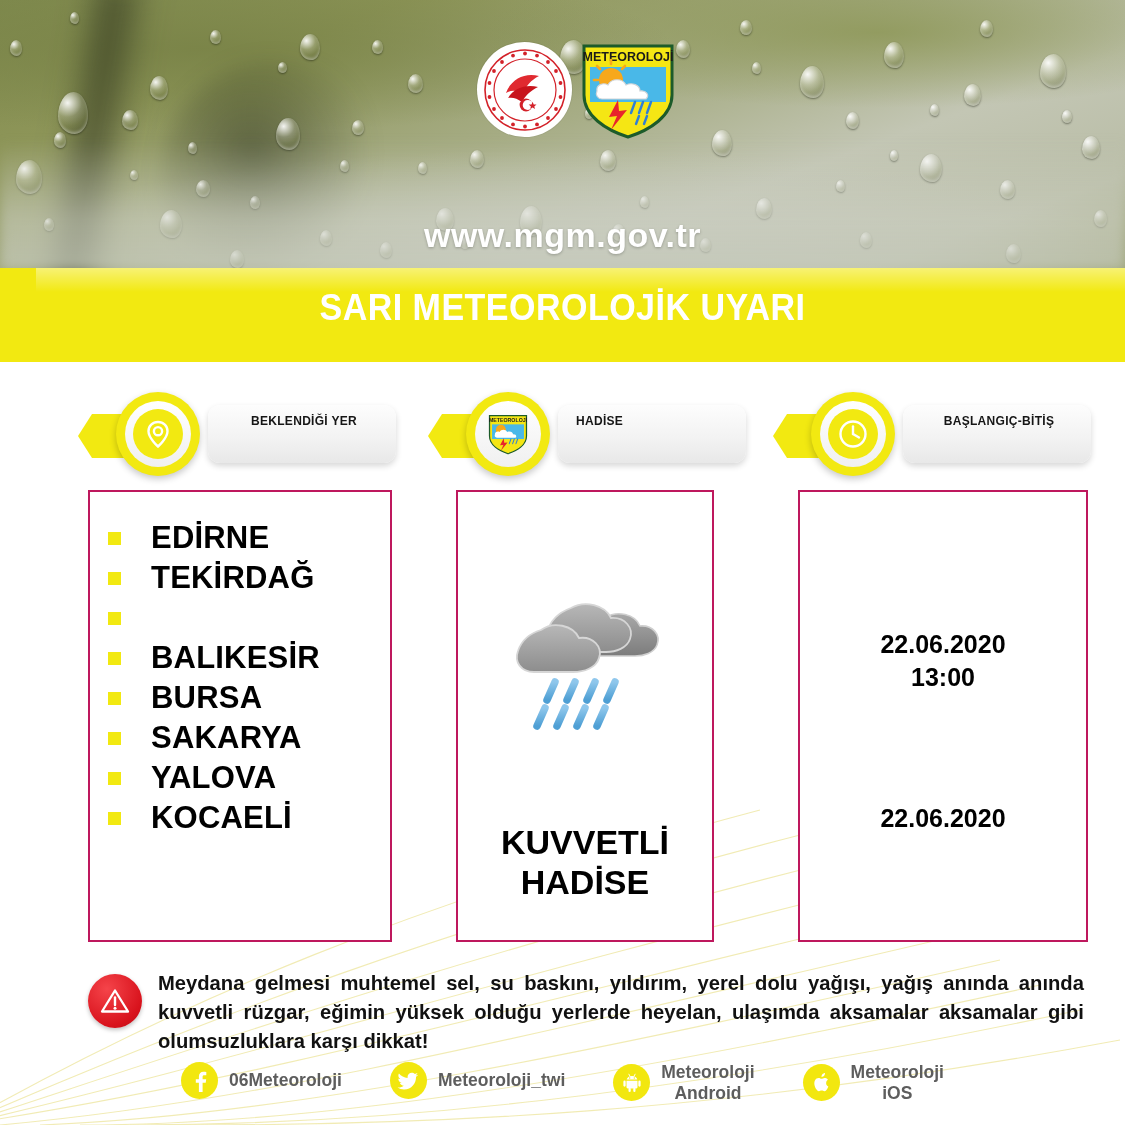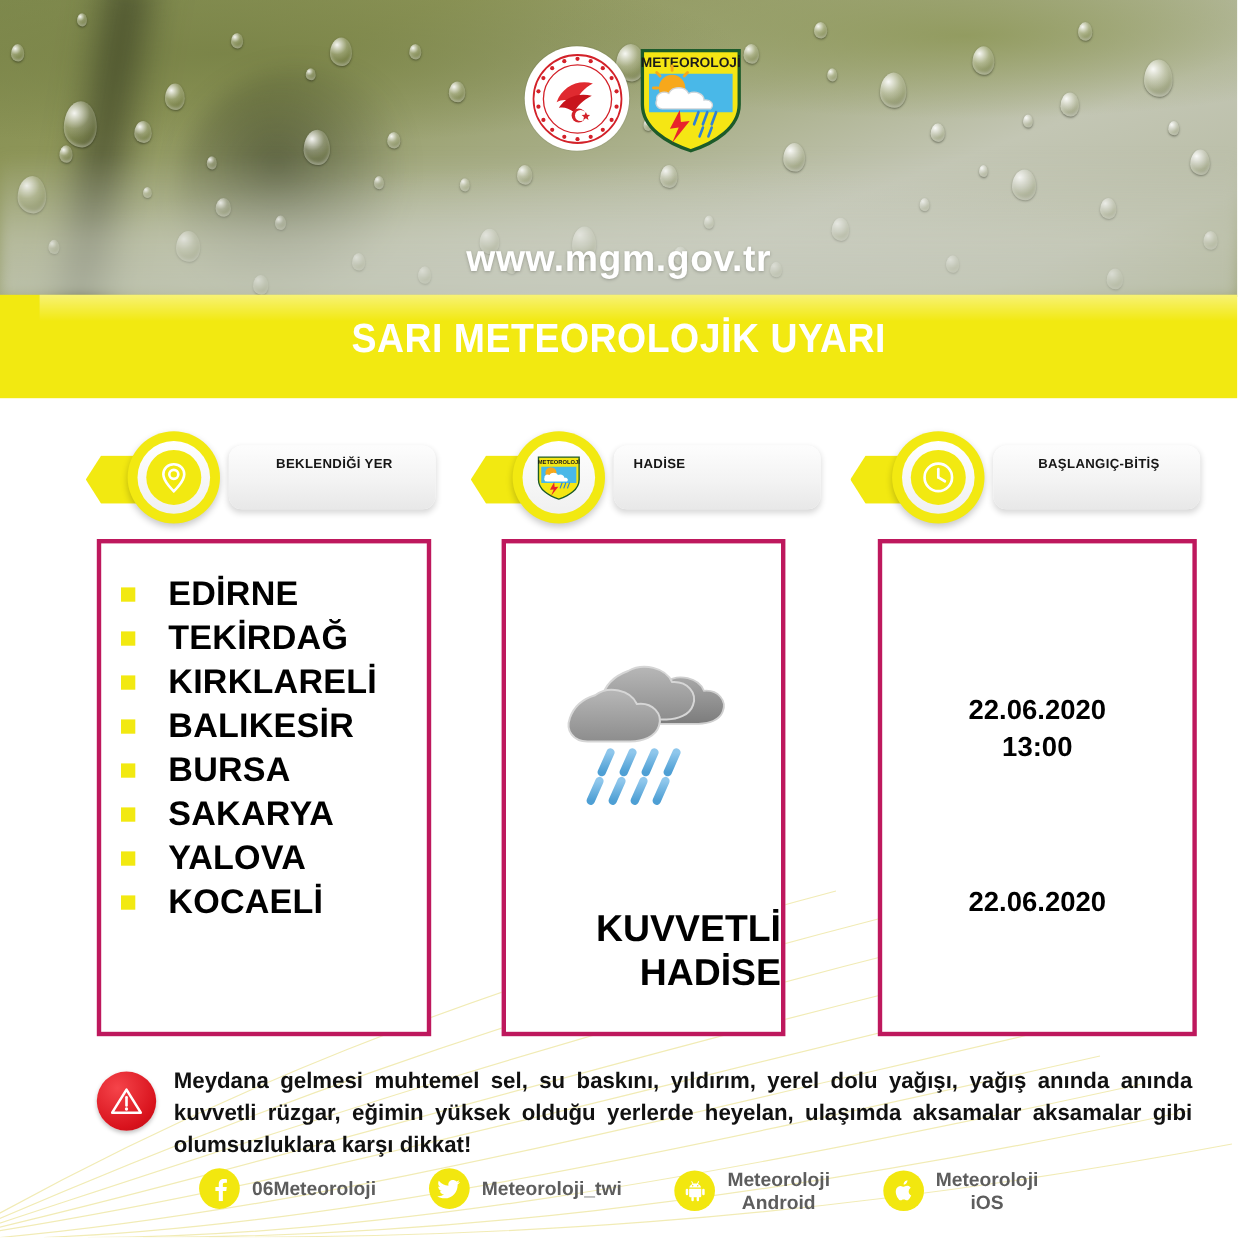--- a/index.html
+++ b/index.html
@@ -125,21 +125,21 @@
     width:50px; height:50px;
     border-radius:50%;
     background:#f2e911;
     display:flex; align-items:center; justify-content:center;
   }
 
   
   .panel {
     position:absolute;
     background:#ffffff;
-    border:4px solid #be185d;
+    border:2px solid #be185d;
   }
   #panel-places { left:88px;  top:490px; width:304px; height:452px; }
   #panel-event  { left:456px; top:490px; width:258px; height:452px; }
   #panel-time   { left:798px; top:490px; width:290px; height:452px; }
 
   .city-list { position:absolute; left:10px; top:26px; }
   .city-row {
     display:flex; align-items:center;
     height:40px;
     margin-bottom:0px;
@@ -156,21 +156,21 @@
     font-weight:bold;
     letter-spacing:.2px;
     white-space:nowrap;
   }
 
   
   .rainicon { position:absolute; left:50%; top:96px; transform:translateX(-50%); }
 
   .event-text {
     position:absolute; left:0; right:0; top:330px;
-    text-align:right;
+    text-align:center;
     color:#000000;
     font-size:34px;
     font-weight:bold;
     line-height:1.18;
   }
 
   .time-block {
     position:absolute; left:0; right:0;
     text-align:center;
     color:#000000;
@@ -454,21 +454,20 @@
         <div class="city-row">
           <span class="bullet"></span>
           <span class="city-name">EDİRNE</span>
         </div>
         <div class="city-row">
           <span class="bullet"></span>
           <span class="city-name">TEKİRDAĞ</span>
         </div>
         <div class="city-row">
           <span class="bullet"></span>
-          <span class="city-name">KIRKLARELİ</span>
         </div>
         <div class="city-row">
           <span class="bullet"></span>
           <span class="city-name">BALIKESİR</span>
         </div>
         <div class="city-row">
           <span class="bullet"></span>
           <span class="city-name">BURSA</span>
         </div>
         <div class="city-row">

